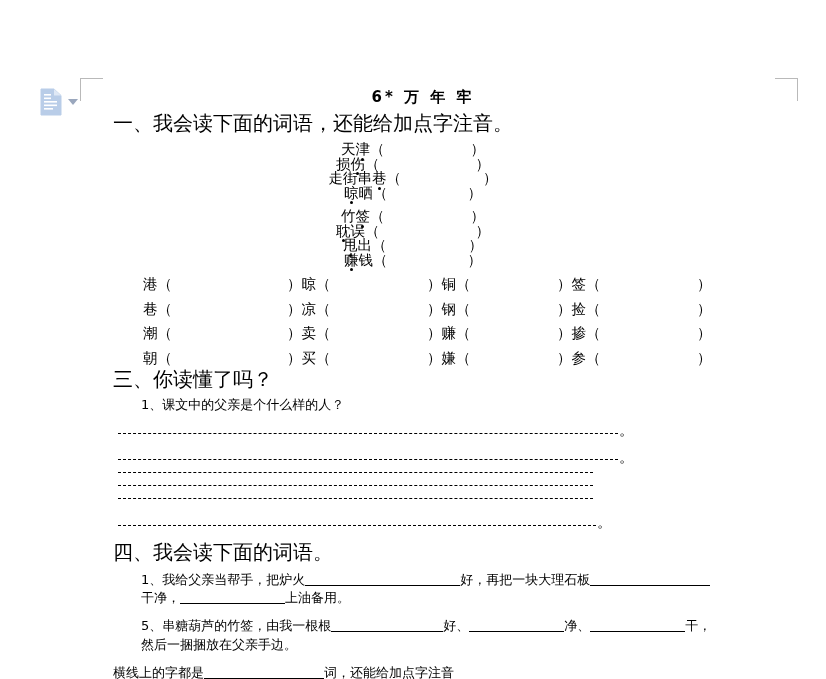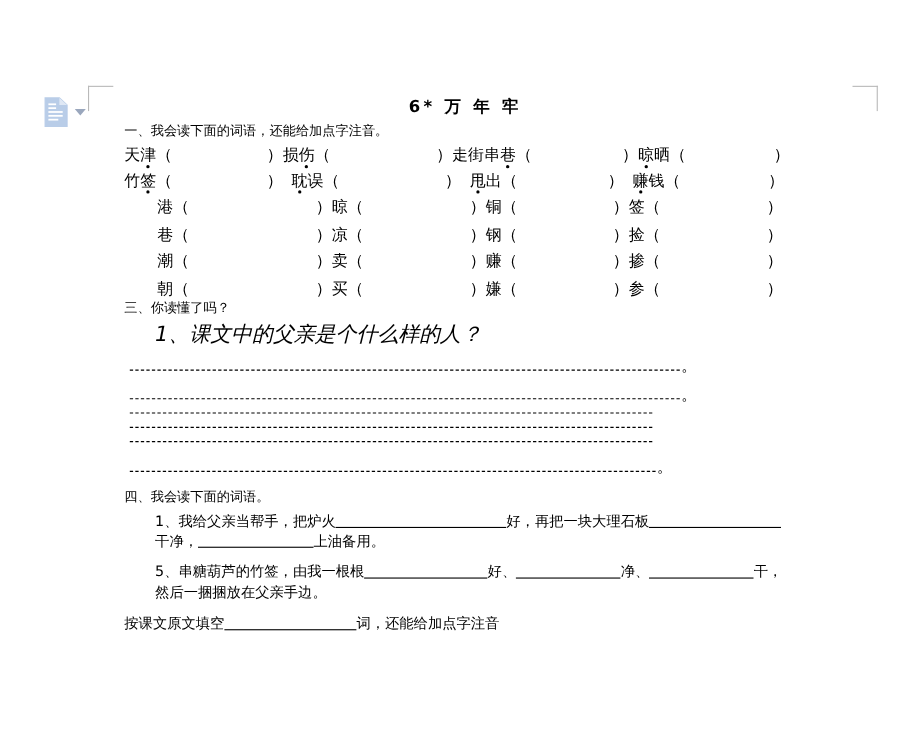--- a/index.html
+++ b/index.html
@@ -68,30 +68,31 @@
     text-align: center;
     font-weight: bold;
     font-size: 15px;
     letter-spacing: 3px;
     margin: 0 0 8px 0;
     padding-left: 20px;
   }
 
   .sec-head {
     margin: 3px 0 2px 0;
-    font-size: 12px;
+    font-size: 20px;
     white-space: nowrap;
   }
 
   .wordline {
     display: flex;
     align-items: center;
     margin: 9px 0 0 0;
     font-size: 14.5px;
     white-space: nowrap;
+    flex-direction: column;
   }
   .wl-item { display: inline-flex; align-items: flex-end; }
   .wl-gap-a { width: 32px; }
 
   
   .dotted {
     position: relative;
     display: inline-block;
   }
   .dotted::after {
@@ -122,23 +123,22 @@
   .cell { display: inline-flex; align-items: flex-end; }
   .cell.c1 { width: 144px; }
   .cell.c2 { width: 140px; }
   .cell.c3 { width: 130px; }
   .cell.c4 { width: 140px; }
 
   
   .qline {
     margin: 9px 0 0 0;
     padding-left: 28px;
-    font-size: 19px;
-    white-space: nowrap;
-    font-style: italic;
+    font-size: 13px;
+    white-space: nowrap;
   }
   .ansline {
     margin-top: 12px;
     padding-left: 5px;
     display: flex;
     align-items: flex-end;
     white-space: nowrap;
   }
   .dash {
     display: inline-block;
@@ -323,17 +323,17 @@
 
     <div class="fill indent">
       <span>1、我给父亲当帮手，把炉火</span><span class="blank b-lg"></span><span>好，再把一块大理石板</span><span class="blank b-md"></span><span>干净，</span><span class="blank b-sm"></span><span>上油备用。</span>
     </div>
 
     <div class="fill indent">
       <span>5、串糖葫芦的竹签，由我一根根</span><span class="blank b-tab"></span><span>好、</span><span class="blank b-xs"></span><span>净、</span><span class="blank b-xs"></span><span>干，然后一捆捆放在父亲手边。</span>
     </div>
 
     <div class="fill">
-      <span>按课文原文填空</span><span class="blank b-md"></span><span>词，还能给加点字注音</span>
+      <span>横线上的字都是</span><span class="blank b-md"></span><span>词，还能给加点字注音</span>
     </div>
 
   </div>
 </div>
 
 </body></html>

